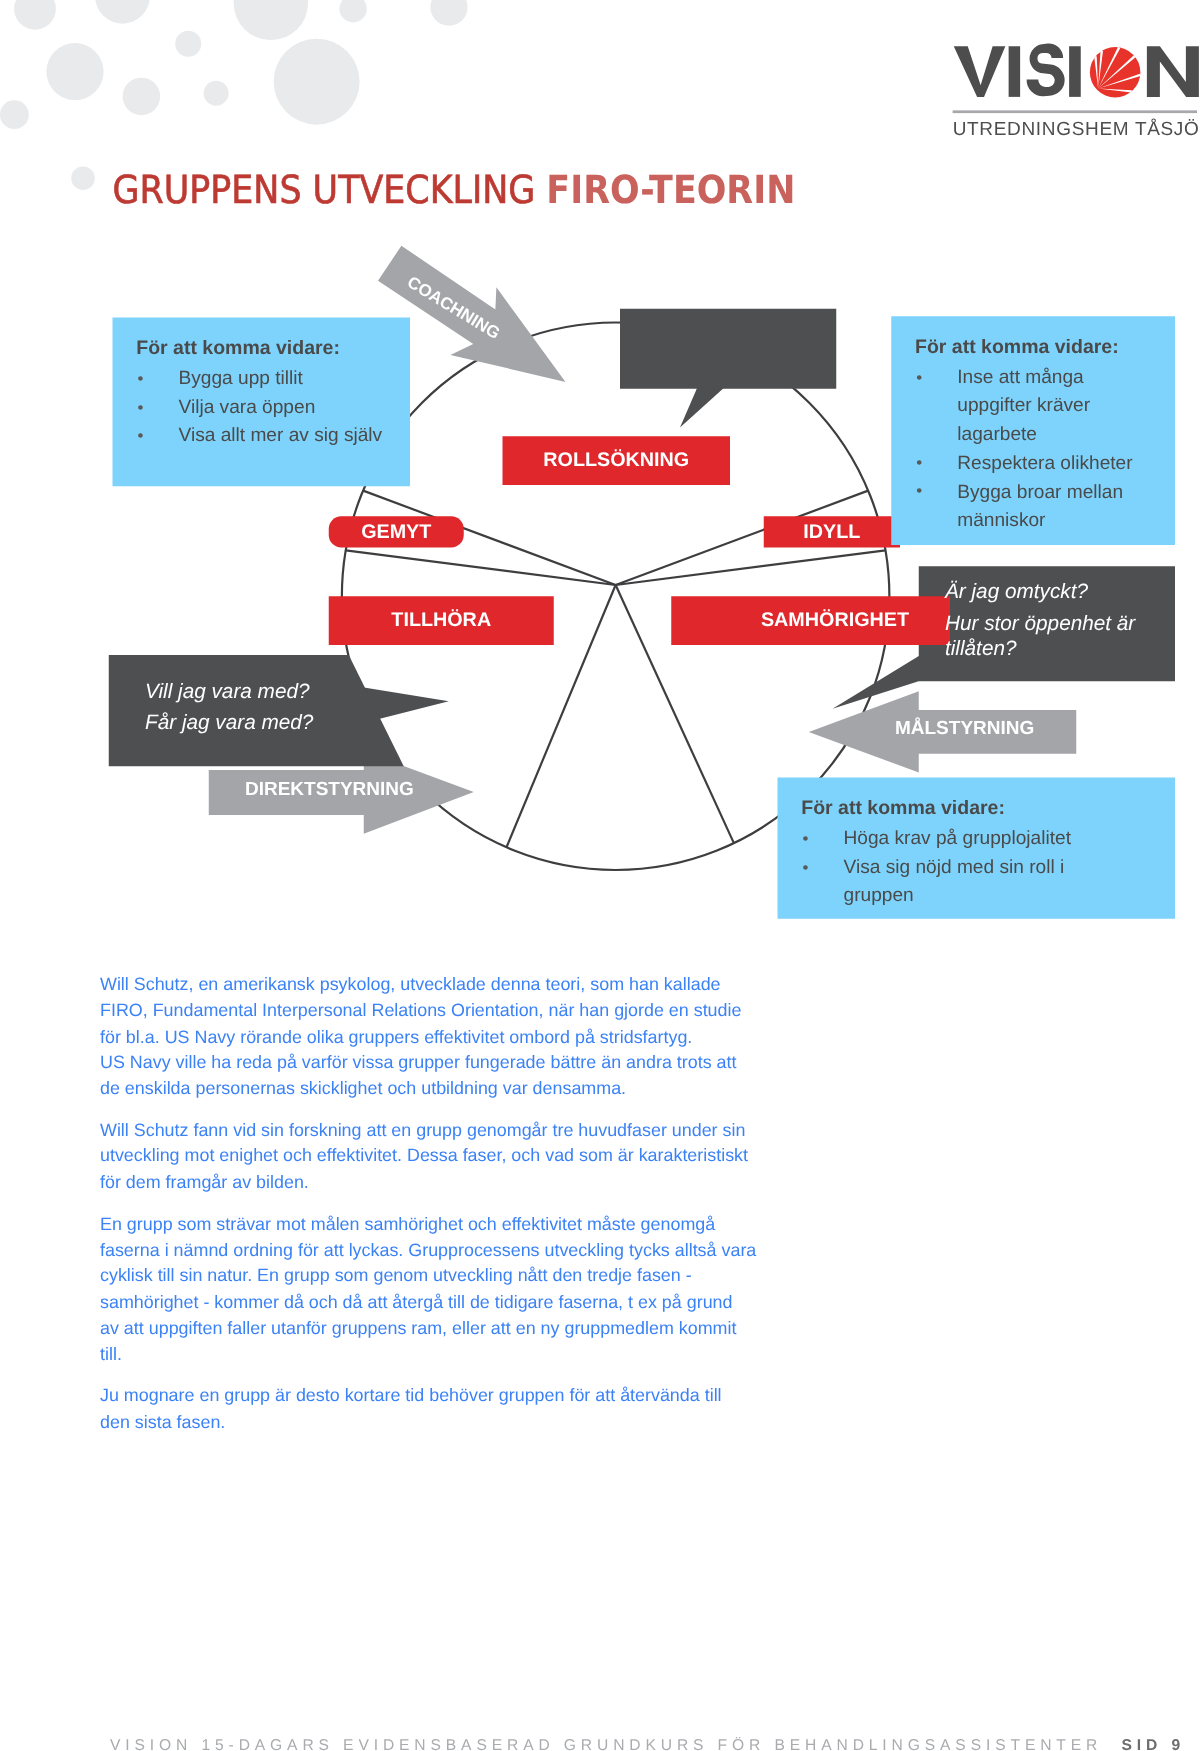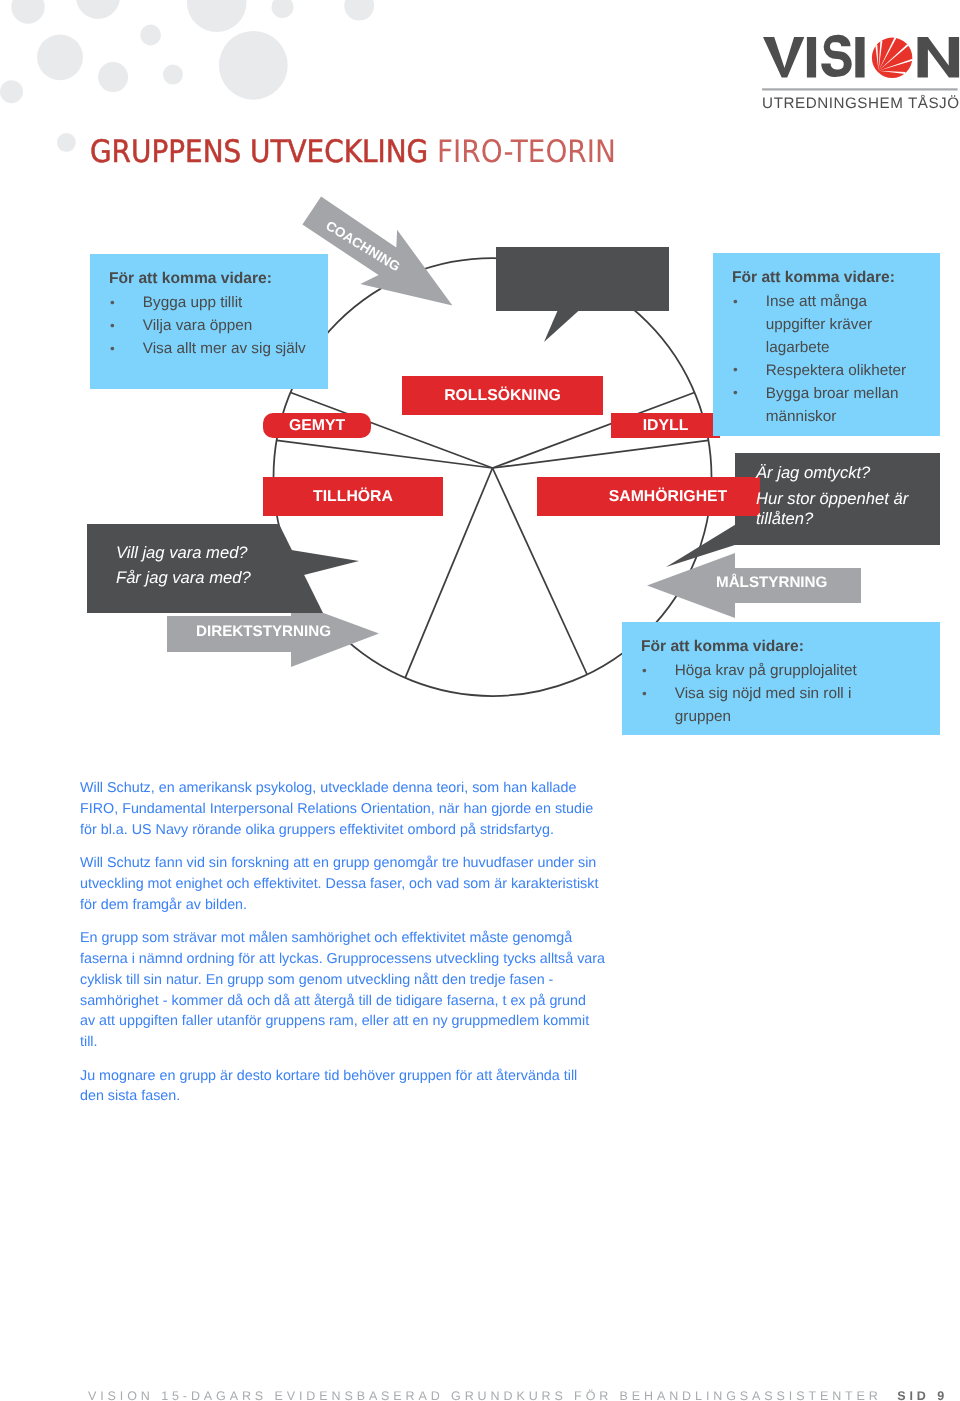--- a/index.html
+++ b/index.html
@@ -4,21 +4,21 @@
 <style>
   html,body{margin:0;padding:0;background:#fff;}
   body{width:960px;height:1401px;font-family:"Liberation Sans",sans-serif;overflow:hidden;position:relative;
        -webkit-font-smoothing:antialiased;text-rendering:geometricPrecision;}
   *{-webkit-font-smoothing:antialiased;}
   .page{position:absolute;left:0;top:0;width:960px;height:1401px;}
   #bubbles{position:absolute;left:0;top:0;width:400px;height:175px;}
   #logo{position:absolute;left:763px;top:36.9px;width:197px;height:73px;overflow:visible;}
   #title{position:absolute;left:90px;top:134px;font-family:"DejaVu Sans Condensed","DejaVu Sans",sans-serif;font-size:31px;white-space:nowrap;}
   #title .a{color:#bd3a33;font-weight:400;-webkit-text-stroke:0.5px #bd3a33;}
-  #title .b{color:#c9615c;font-weight:400;text-align:center;}
+  #title .b{color:#c9615c;font-weight:700;text-align:center;}
   #diagram{position:absolute;left:0;top:185px;width:960px;height:560px;}
   .graybox{position:absolute;background:#7dd3fc;}
   .gb-title{font-weight:bold;color:#4a4a4a;font-size:15.6px;line-height:17px;}
   .gb-list{margin:0;padding:0;list-style:none;color:#4a4a4a;font-size:15.3px;}
   .gb-list li{position:relative;padding-left:32.8px;line-height:22.9px;}
   .gb-list li::before{content:"\2022";position:absolute;left:0px;top:-0.5px;font-size:13.5px;color:#595959;}
   .redbox{position:absolute;background:#e0272b;color:#fff;font-weight:bold;font-size:15.8px;
           display:flex;align-items:center;justify-content:center;}
   .bubbletxt{position:absolute;color:#fff;font-style:italic;font-size:16.6px;line-height:25.3px;white-space:nowrap;}
   .arrowtxt{position:absolute;color:#fff;font-weight:bold;font-size:15.2px;white-space:nowrap;line-height:15px;}
@@ -104,21 +104,21 @@
         <polygon points="285,364 359,376 296,392"></polygon>
         <polygon points="87,339 279,339 323,428 87,428"></polygon>
       </g>
 
       <g fill="#4d4f51">
         <polygon points="738,338 738,359 666,382"></polygon>
         <rect x="735" y="268" width="205" height="92"></rect>
       </g>
     </svg>
 
-    <div class="redbox" style="left:402px;top:164px;width:201px;height:39px;margin-top:27px;">
+    <div class="redbox" style="left:402px;top:164px;width:182px;height:39px;">
         <span>ROLLSÖKNING</span>
       </div>
     <div class="redbox" style="left:263px;top:228px;width:108px;height:25px;border-radius:10px;">
         <span>GEMYT</span>
       </div>
     <div class="redbox" style="left:611px;top:228px;width:109px;height:25px;">
         <span>IDYLL</span>
       </div>
     <div class="redbox" style="left:263px;top:292px;width:180px;height:39px;">
         <span>TILLHÖRA</span>
@@ -162,20 +162,21 @@
       <ul class="gb-list" style="position:absolute;left:20px;top:38.2px;width:215px;">
         <li>Höga krav på grupplojalitet</li>
         <li>Visa sig nöjd med sin roll i gruppen</li>
       </ul>
     </div>
   </div>
 
   <div id="body-text">
     <p>
       <span>Will Schutz, en amerikansk psykolog, utvecklade denna teori, som han kallade FIRO, Fundamental Interpersonal Relations Orientation, när han gjorde en studie för bl.a. US Navy rörande olika gruppers effektivitet ombord på stridsfartyg.</span><br>
+      <span>US Navy ville ha reda på varför vissa grupper fungerade bättre än andra trots att de enskilda personernas skicklighet och utbildning var densamma.</span>
     </p>
     <p><span>Will Schutz fann vid sin forskning att en grupp genomgår tre huvudfaser under sin utveckling mot enighet och effektivitet. Dessa faser, och vad som är karakteristiskt för dem framgår av bilden.</span></p>
     <p>
       <span>En grupp som strävar mot målen samhörighet och effektivitet måste genomgå faserna i nämnd ordning för att lyckas. Grupprocessens utveckling tycks alltså vara cyklisk till sin natur. En grupp som genom utveckling nått den tredje fasen - samhörighet - kommer då och då att återgå till de tidigare faserna, t ex på grund</span><br>
       <span>av att uppgiften faller utanför gruppens ram, eller att en ny gruppmedlem kommit till.</span>
     </p>
     <p>
       <span>Ju mognare en grupp är desto kortare tid behöver gruppen för att återvända till</span><br>
       <span>den sista fasen.</span>
     </p>

